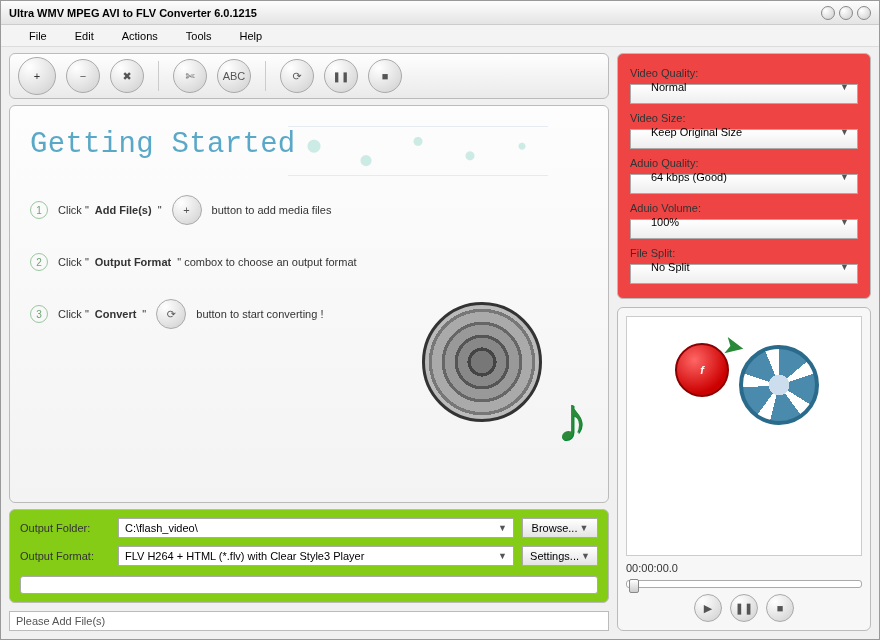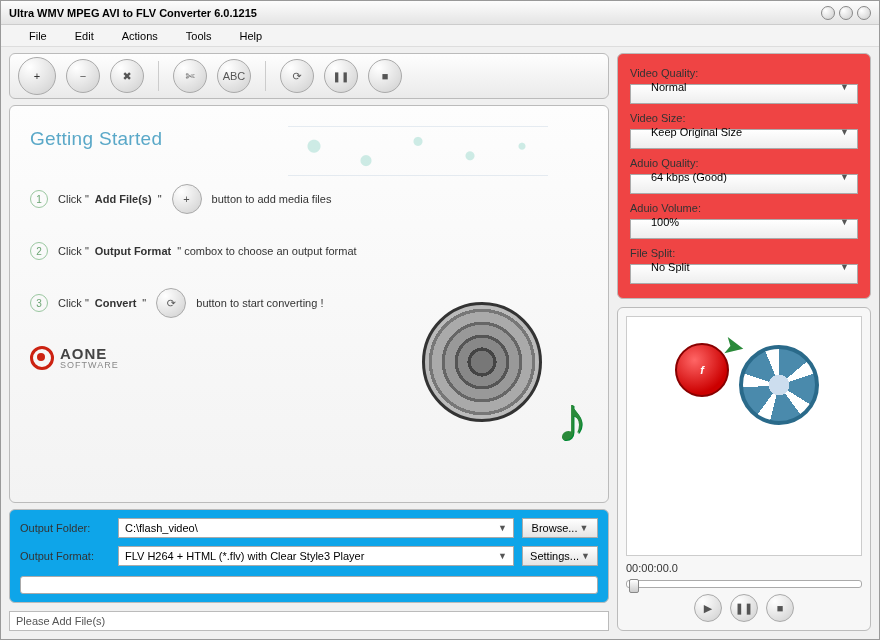--- a/index.html
+++ b/index.html
@@ -14,21 +14,21 @@
 .content { flex: 1; display: flex; gap: 8px; padding: 6px 8px 8px; }
 .leftcol { width: 600px; display: flex; flex-direction: column; gap: 6px; }
 .rightcol { flex: 1; display: flex; flex-direction: column; gap: 8px; }
 
 .toolbar { height: 46px; background: linear-gradient(#fefefe,#eaeaea); border: 1px solid #bbb; border-radius: 6px; display: flex; align-items: center; padding: 0 8px; gap: 10px; }
 .tbtn { width: 34px; height: 34px; border: 1px solid #aaa; border-radius: 50%; background: radial-gradient(circle at 30% 25%, #fff, #ddd 70%, #ccc); display: flex; align-items: center; justify-content: center; font-size: 15px; color: #555; cursor: pointer; }
 .tbtn.big { width: 38px; height: 38px; font-size: 18px; color: #333; }
 .tsep { width: 1px; height: 30px; background: #ccc; margin: 0 4px; }
 
 .main-panel { flex: 1; border: 1px solid #bbb; border-radius: 6px; background: linear-gradient(#fdfdfd, #f3f3f3); padding: 22px 20px 14px; position: relative; overflow: hidden; }
-.gs-title { font-size: 19px; color: #5aa8c8; font-weight: normal; margin-bottom: 34px; letter-spacing: 0.3px; }
+.gs-title { font-size: 29px; color: #5aa8c8; font-weight: normal; margin-bottom: 34px; letter-spacing: 0.3px; font-family: Liberation Mono, monospace; }
 .step { display: flex; align-items: center; margin-bottom: 28px; gap: 6px; color: #333; font-size: 12px; }
 .step-num { width: 18px; height: 18px; border: 1.5px solid #9ac7a0; border-radius: 50%; display: flex; align-items: center; justify-content: center; font-size: 10px; color: #6aa472; margin-right: 4px; }
 .step strong { font-weight: bold; }
 .inline-btn { width: 30px; height: 30px; border: 1px solid #aaa; border-radius: 50%; background: radial-gradient(circle at 30% 25%, #fff, #ddd 70%, #ccc); display: inline-flex; align-items: center; justify-content: center; font-size: 15px; color: #555; margin: 0 4px; }
 .brand { display: flex; align-items: center; gap: 6px; margin-top: 28px; }
 .brand-icon { width: 24px; height: 24px; border: 3px solid #c21; border-radius: 50%; position: relative; }
 .brand-icon::after { content: ""; position: absolute; width: 8px; height: 8px; background: #c21; border-radius: 50%; top: 4px; left: 4px; }
 .brand-text { display: flex; flex-direction: column; line-height: 1; }
 .brand-text .l1 { font-size: 15px; font-weight: bold; color: #444; letter-spacing: 1px; }
 .brand-text .l2 { font-size: 9px; color: #888; letter-spacing: 1px; }
@@ -36,21 +36,21 @@
 .reel .disc { width: 120px; height: 120px; border-radius: 50%; background: radial-gradient(circle, #777 0 14%, #444 14% 18%, #888 18% 30%, #555 30% 34%, #999 34% 46%, #666 46% 50%, #aaa 50% 62%, #777 62% 66%, #bbb 66% 78%, #888 78% 82%, #ccc 82% 100%); position: absolute; top: 10px; left: 0; border: 3px solid #333; }
 .note { position: absolute; right: -6px; bottom: -4px; font-size: 64px; color: #2a8a3a; text-shadow: 1px 1px 0 #083; }
 .deco-dots { position: absolute; top: 20px; right: 60px; width: 260px; height: 50px; opacity: 0.35; background:
   radial-gradient(circle at 10% 40%, #7cb 6px, transparent 7px),
   radial-gradient(circle at 30% 70%, #7cb 5px, transparent 6px),
   radial-gradient(circle at 50% 30%, #7cb 4px, transparent 5px),
   radial-gradient(circle at 70% 60%, #7cb 4px, transparent 5px),
   radial-gradient(circle at 90% 40%, #7cb 3px, transparent 4px);
   border-top: 1px solid #bcd; border-bottom: 1px solid #bcd; }
 
-.form-rows { border: 1px solid #bbb; border-radius: 6px; background: #0ea5e9; padding: 8px 10px; display: flex; flex-direction: column; gap: 8px; }
+.form-rows { border: 1px solid #bbb; border-radius: 6px; background: #84cc16; padding: 8px 10px; display: flex; flex-direction: column; gap: 8px; }
 .frow { display: flex; align-items: center; gap: 8px; }
 .flabel { width: 90px; color: #333; }
 .finput { flex: 1; height: 20px; border: 1px solid #aaa; background: #fff; display: flex; align-items: center; padding: 0 6px; justify-content: space-between; }
 .dd-arrow { font-size: 9px; color: #555; }
 .fbtn { width: 76px; height: 20px; border: 1px solid #aaa; background: linear-gradient(#fff,#e4e4e4); display: flex; align-items: center; justify-content: center; gap: 2px; cursor: pointer; }
 .progress-bar { height: 18px; border: 1px solid #aaa; background: #fff; border-radius: 3px; margin-top: 2px; }
 .status-bar { height: 20px; border: 1px solid #bbb; background: #fff; display: flex; align-items: center; padding: 0 6px; color: #555; margin-top: 2px; }
 
 .settings-panel { border: 1px solid #bbb; border-radius: 6px; background: #ef4444; padding: 10px 12px 14px; display: flex; flex-direction: column; gap: 5px; }
 .slabel { color: #333; margin-top: 3px; }
@@ -148,27 +148,20 @@
           <div class="step-num">3</div>
           <span>Click "</span>
             <strong>Convert</strong>
             <span>"</span>
           <span class="inline-btn">
               <span>⟳</span>
             </span>
           <span>button to start converting !</span>
         </div>
 
-        <div class="brand">
-          <div class="brand-icon"></div>
-          <div class="brand-text">
-            <span class="l1">AONE</span>
-            <span class="l2">SOFTWARE</span>
-          </div>
-        </div>
 
         <div class="reel">
           <div class="disc"></div>
           <div class="note">♪</div>
         </div>
       </div>
 
       <div class="form-rows">
         <div class="frow">
           <div class="flabel">Output Folder:</div>

